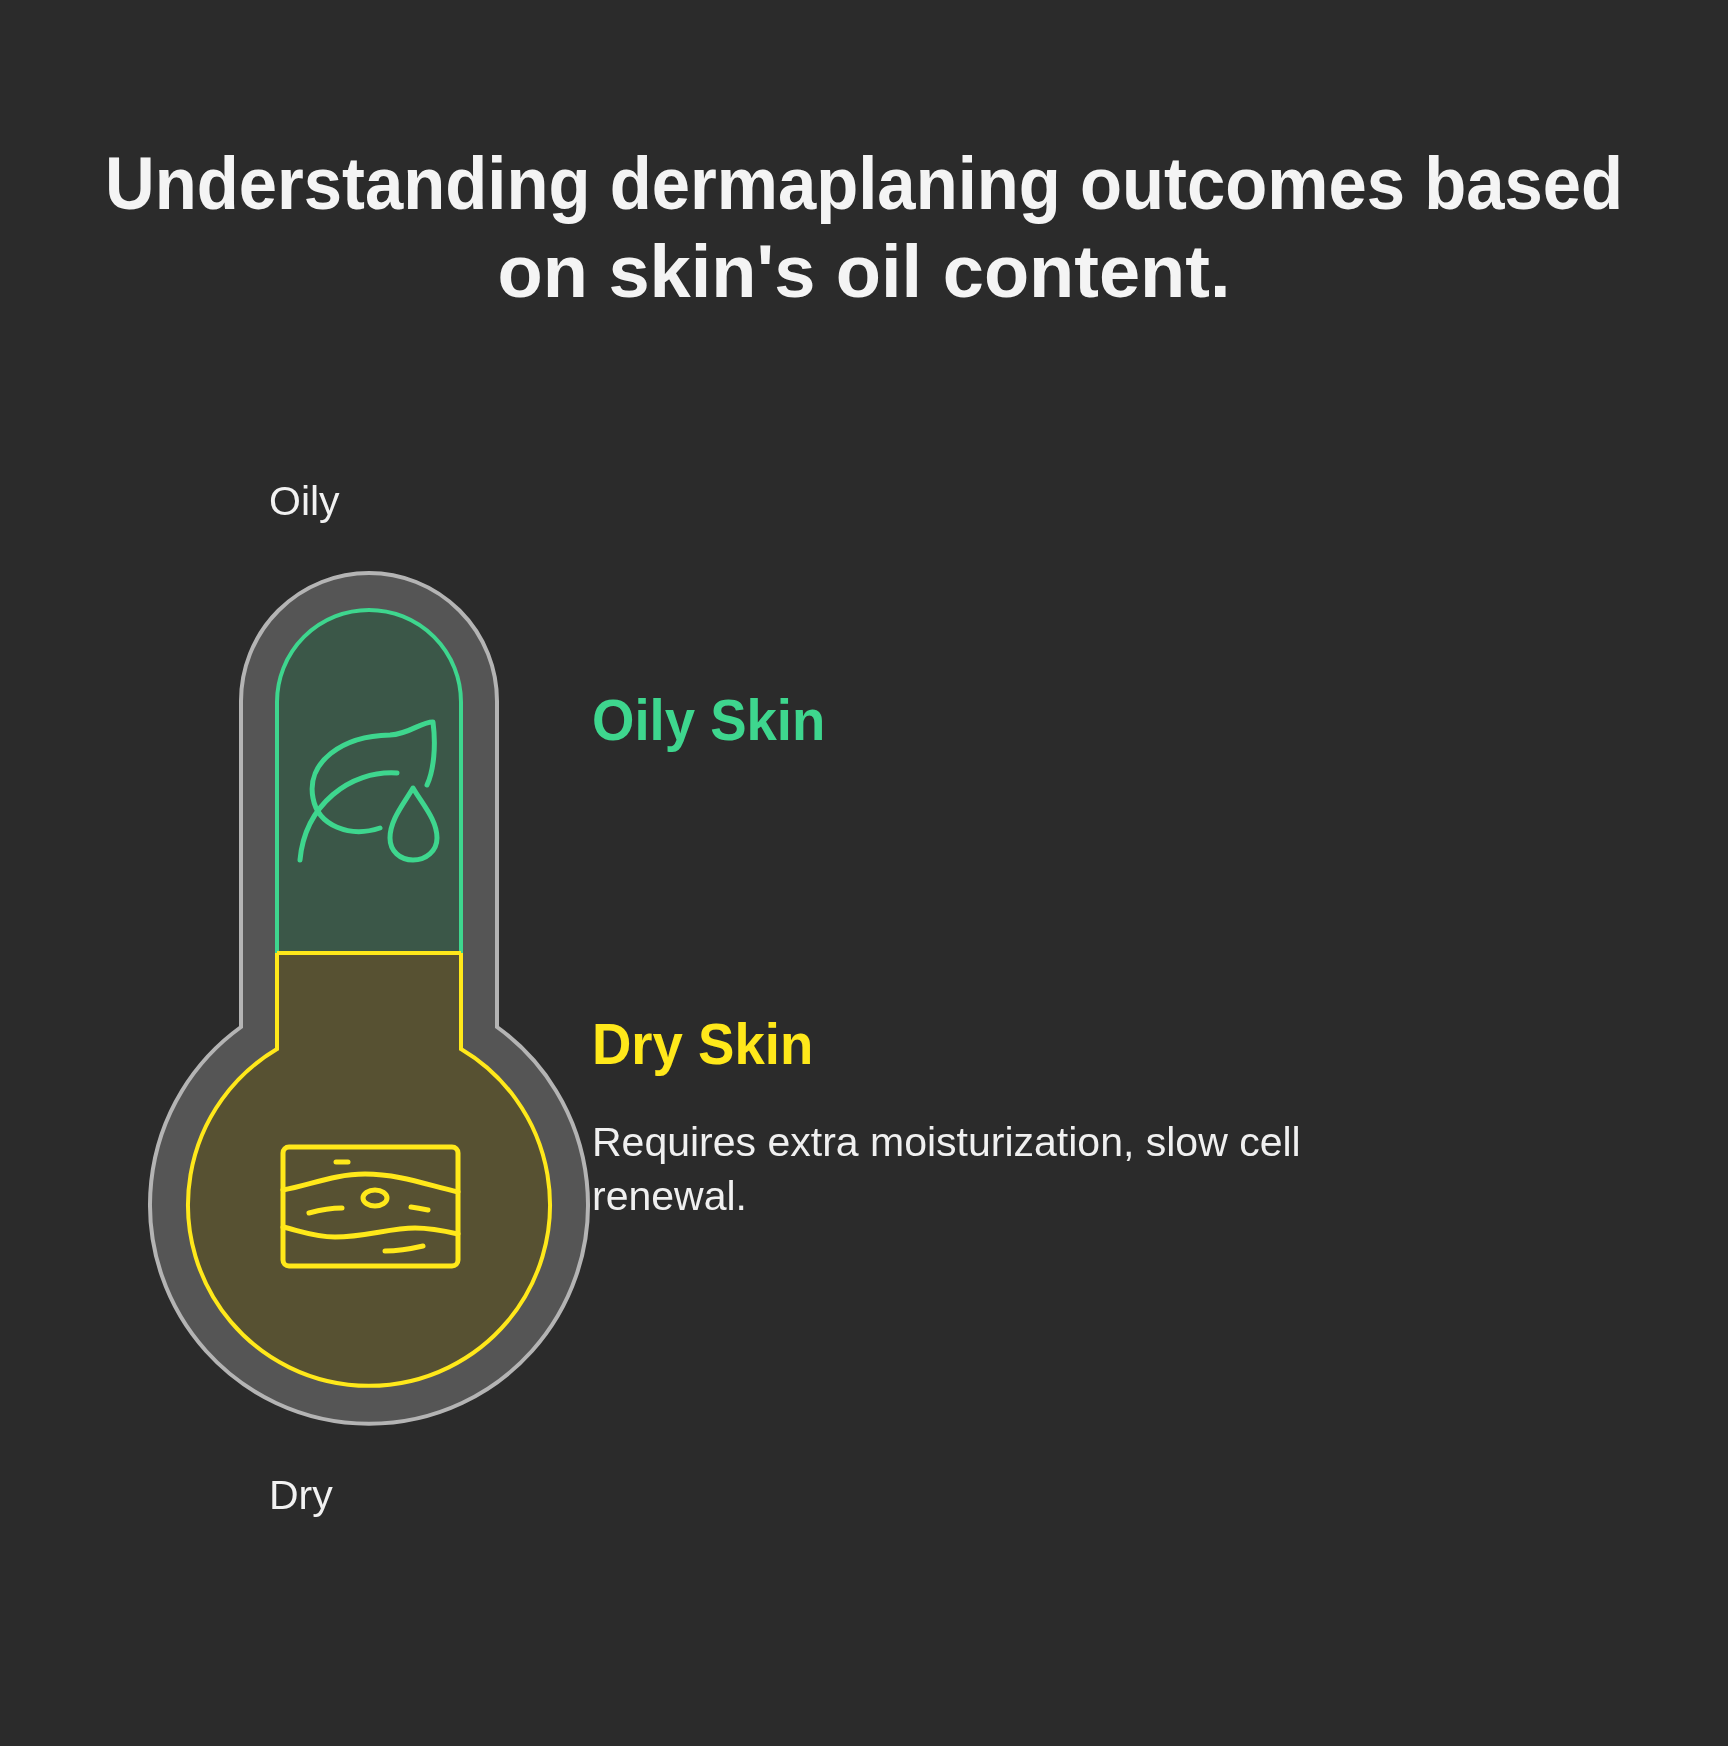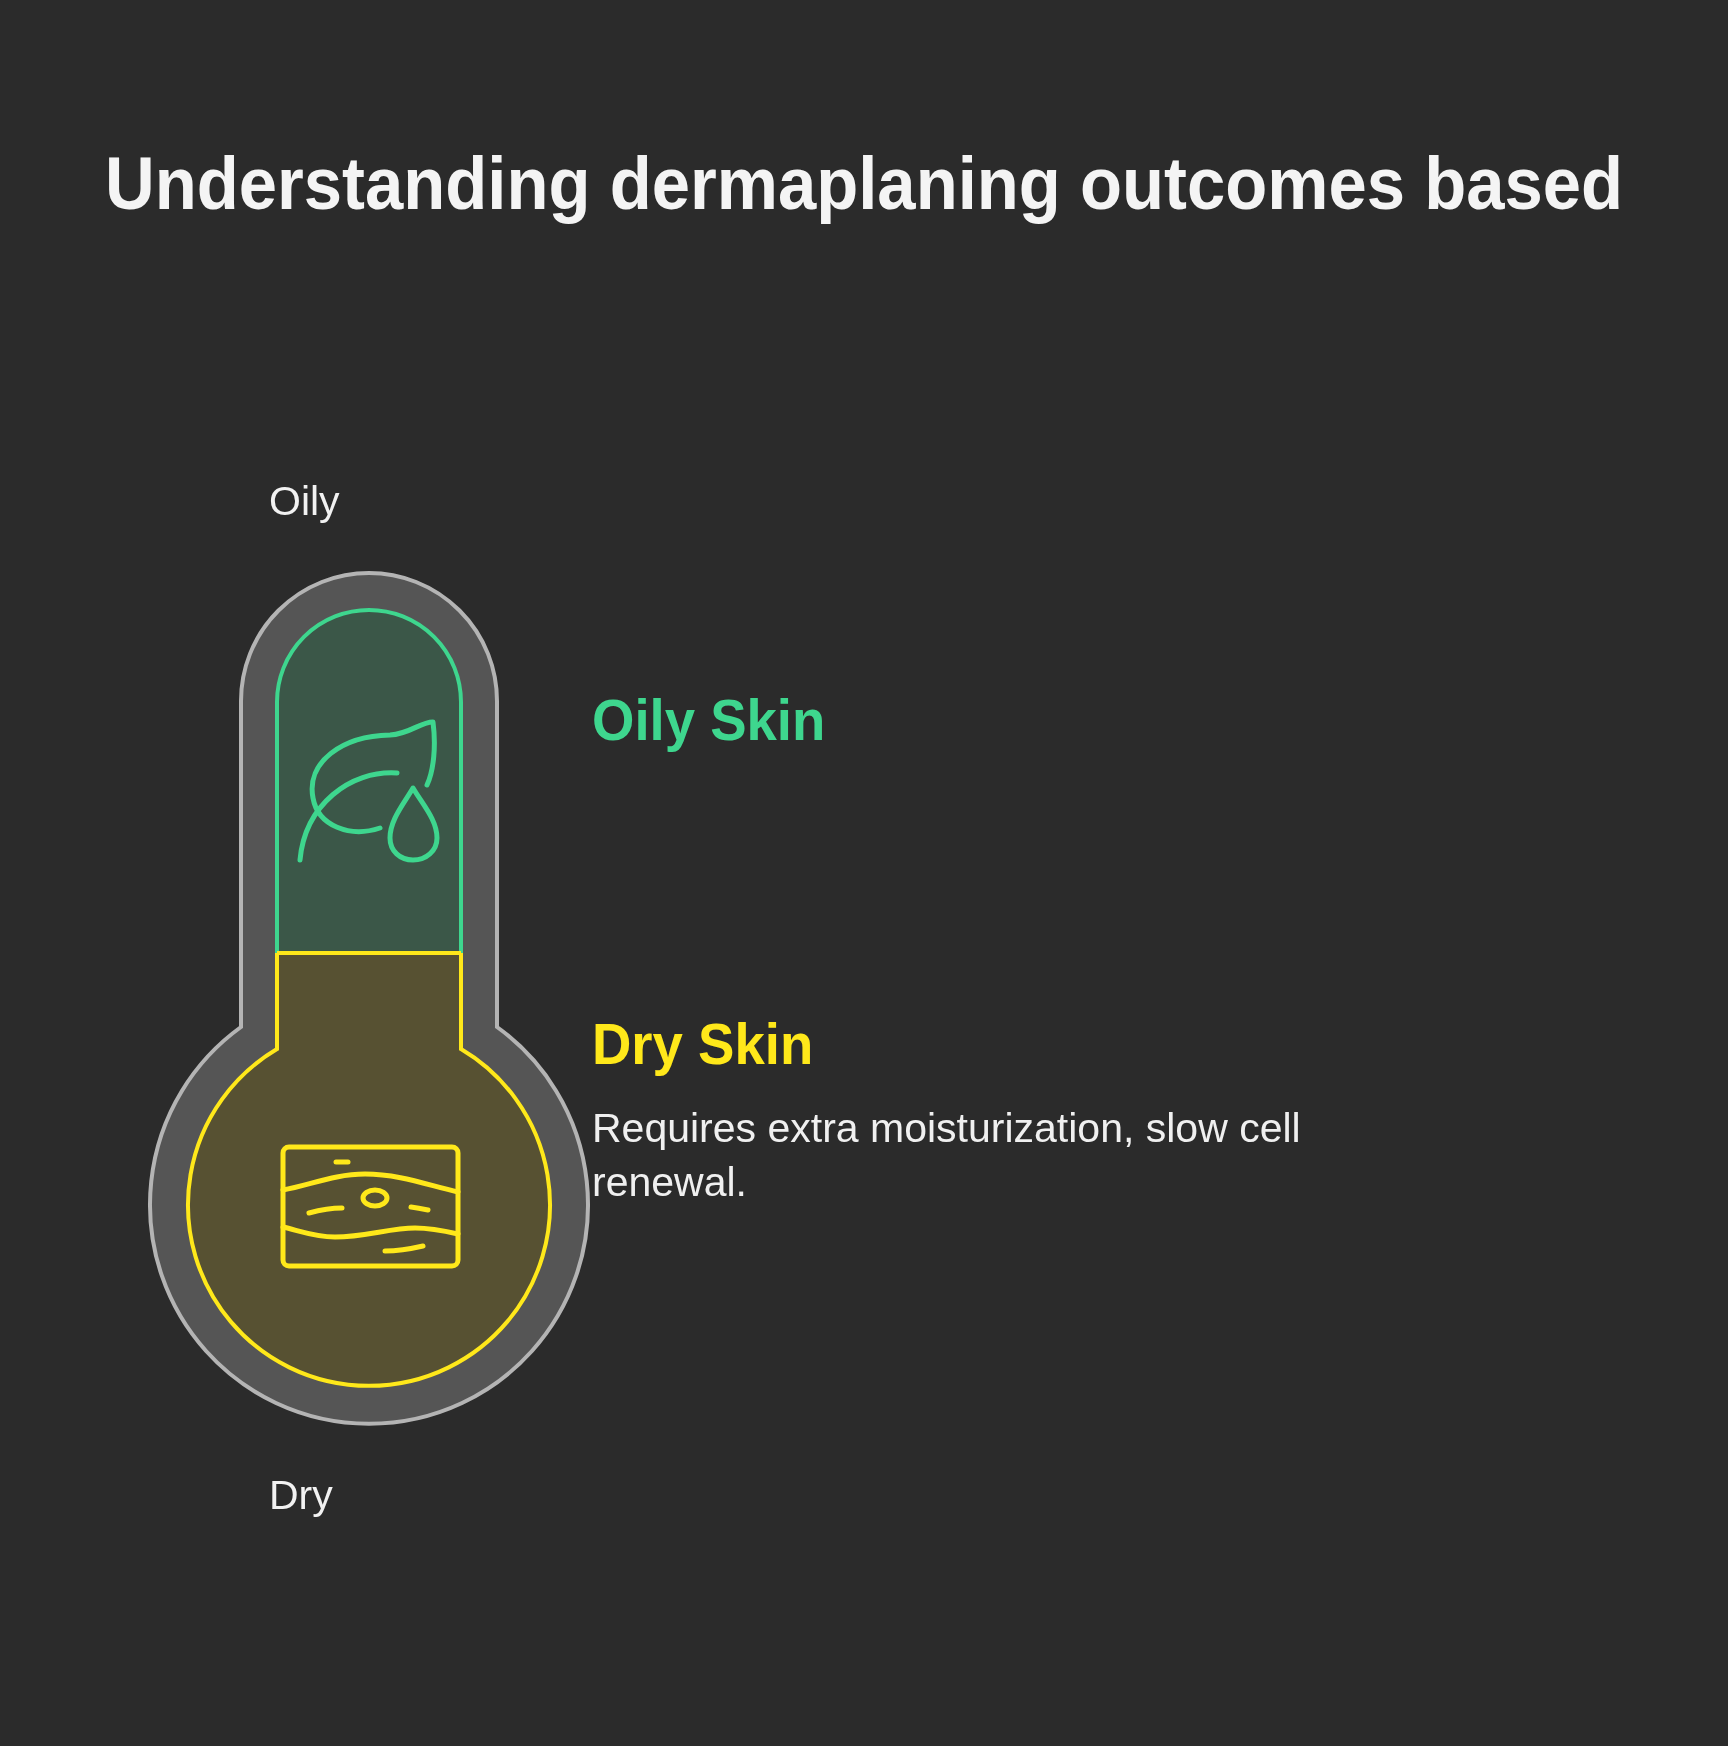--- a/index.html
+++ b/index.html
@@ -30,27 +30,28 @@
     white-space: nowrap; transform: scaleX(0.94); transform-origin: left;
   }
   .item p {
     margin: 0; font-size: 41px; line-height: 54px; color: #f0f0f0;
   }
   .item-oily { top: 685px; }
   .item-oily h2 { color: #3ed68e; }
   .item-oily p { margin-top: 38px; width: 560px; }
   .item-dry { top: 1009px; }
   .item-dry h2 { color: #ffe81a; }
-  .item-dry p { margin-top: 22px; width: 840px; }
+  .item-dry p { margin-top: 36px; width: 840px; }
 </style>
 </head>
 <body>
 
 <h1 class="title">
   <span class="line line1">Understanding dermaplaning outcomes based</span>
+  <span class="line line2">on skin's oil content.</span>
 </h1>
 
 <div class="scale-label scale-top">Oily</div>
 <div class="scale-label scale-bottom">Dry</div>
 
 <svg class="thermo" width="1728" height="1746" viewBox="0 0 1728 1746">
 
   <path d="M 241 701 A 128 128 0 0 1 497 701 L 497 1027 A 219 219 0 1 1 241 1027 Z" fill="#555555" stroke="#b4b4b4" stroke-width="4"></path>
 
   <path d="M 277 953 L 461 953 L 461 1049 A 181 181 0 1 1 277 1049 Z" fill="#575132" stroke="#ffe81a" stroke-width="4" stroke-linejoin="miter"></path>

